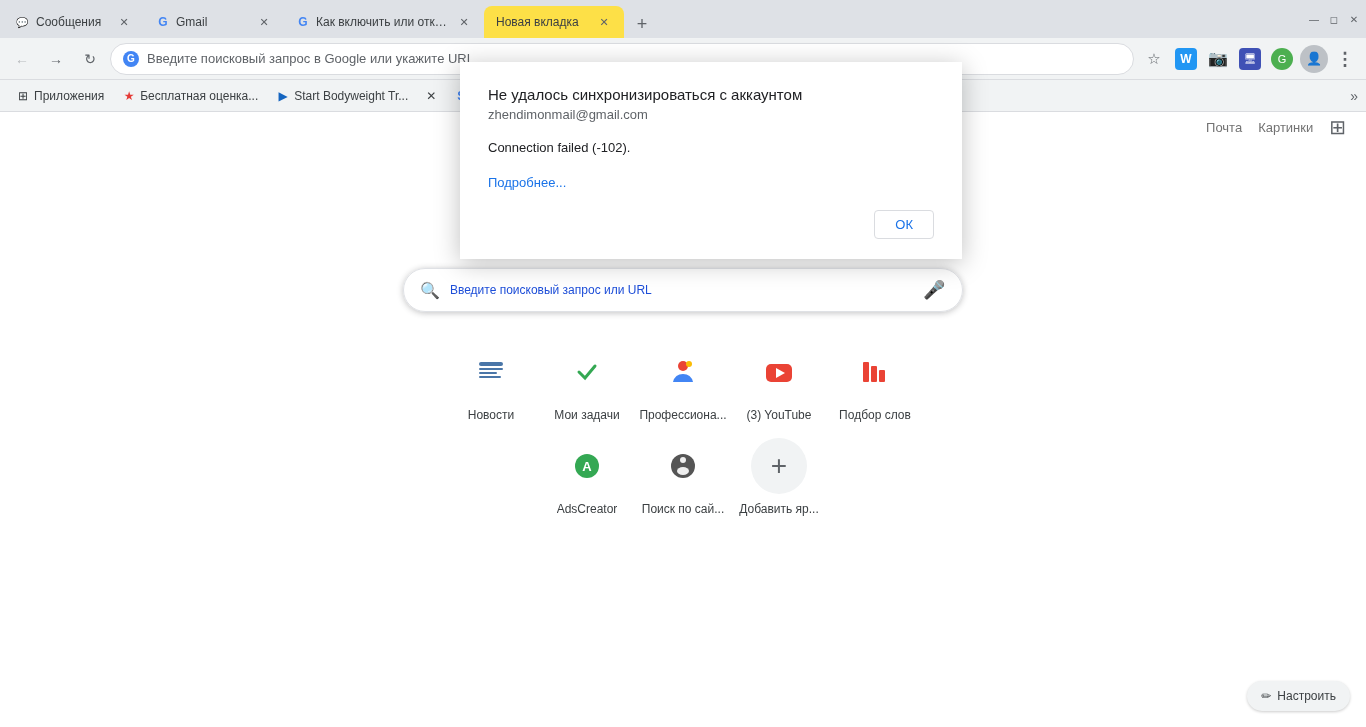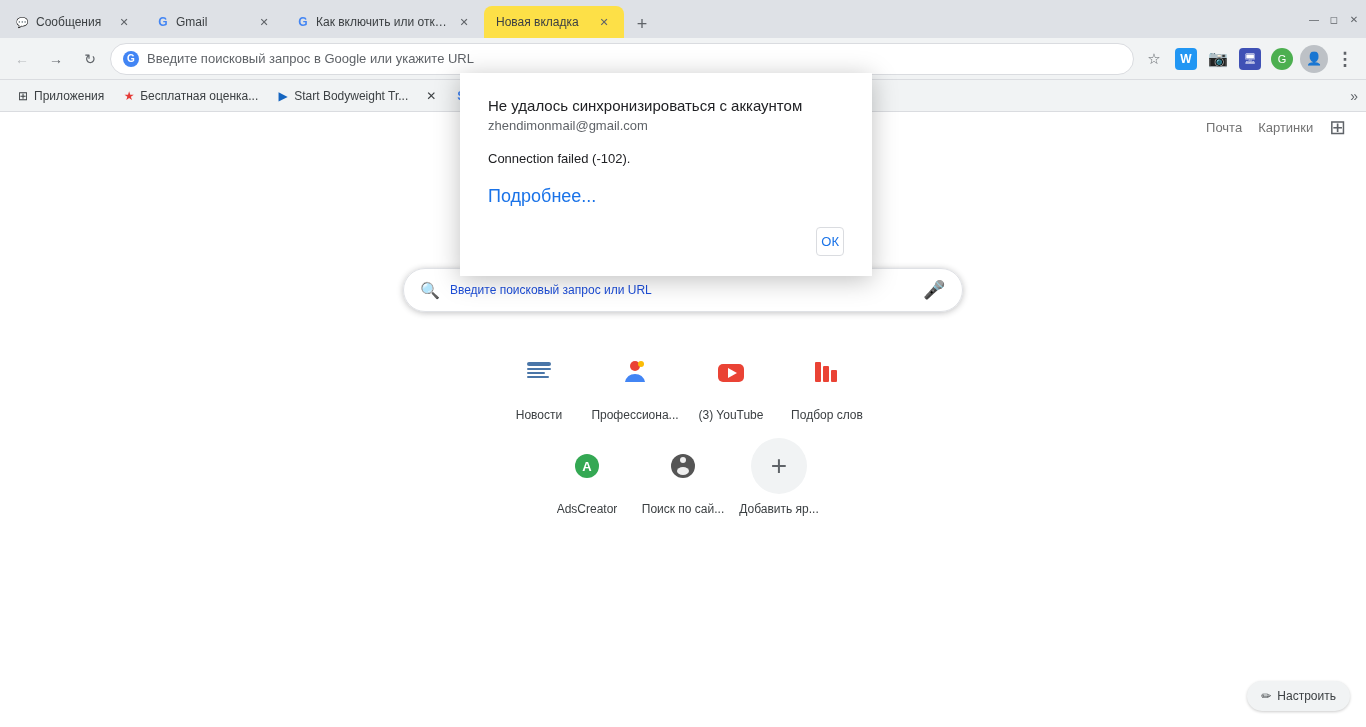--- a/index.html
+++ b/index.html
@@ -341,23 +341,23 @@
     }
 
     
     .dialog-overlay {
       position: absolute;
       top: 0; left: 0; right: 0; bottom: 0;
       z-index: 100;
     }
     .dialog {
       position: absolute;
-      top: 73px;
+      top: 62px;
       left: 460px;
-      width: 412px;
+      width: 502px;
       background: #fff;
       border-radius: 0;
       box-shadow: 0 4px 24px rgba(0,0,0,0.25);
       padding: 24px 28px 20px 28px;
       z-index: 101;
     }
     .dialog-title {
       font-size: 15px;
       color: #202124;
       font-weight: 500;
@@ -367,36 +367,36 @@
       font-size: 13px;
       color: #5f6368;
       margin-bottom: 18px;
     }
     .dialog-body {
       font-size: 13px;
       color: #202124;
       margin-bottom: 20px;
     }
     .dialog-link {
-      font-size: 18px;
+      font-size: 13px;
       color: #1a73e8;
       cursor: pointer;
       text-decoration: none;
       display: block;
       margin-bottom: 20px;
     }
     .dialog-actions {
       display: flex;
       justify-content: flex-end;
     }
     .dialog-ok-btn {
       background: #fff;
       border: 1px solid #dadce0;
       border-radius: 4px;
-      padding: 6px 4px;
+      padding: 6px 20px;
       font-size: 13px;
       color: #1a73e8;
       cursor: pointer;
       font-weight: 500;
       text-align: center;
     }
     
     .news-icon { background: #fff; }
     
     .tasks-icon { background: #fff; }
@@ -537,20 +537,28 @@
         <svg width="32" height="32" viewBox="0 0 32 32">
           <rect x="4" y="6" width="24" height="4" rx="2" fill="#4a76a8"></rect>
           <rect x="4" y="12" width="24" height="2" rx="1" fill="#4a76a8"></rect>
           <rect x="4" y="16" width="18" height="2" rx="1" fill="#4a76a8"></rect>
           <rect x="4" y="20" width="22" height="2" rx="1" fill="#4a76a8"></rect>
         </svg>
       </div>
       <span class="shortcut-label">Новости</span>
     </div>
 
+    <div class="shortcut-item">
+      <div class="shortcut-icon tasks-icon">
+        <svg width="32" height="32" viewBox="0 0 32 32">
+          <path d="M8 16 L14 22 L24 10" stroke="#34a853" stroke-width="3" fill="none" stroke-linecap="round"></path>
+        </svg>
+      </div>
+      <span class="shortcut-label">Мои задачи</span>
+    </div>
 
     <div class="shortcut-item">
       <div class="shortcut-icon prof-icon">
         <svg width="32" height="32" viewBox="0 0 32 32">
           <ellipse cx="16" cy="10" rx="5" ry="5" fill="#ea4335"></ellipse>
           <path d="M6 26 Q8 18 16 18 Q24 18 26 26" fill="#4285f4"></path>
           <circle cx="22" cy="8" r="3" fill="#fbbc05"></circle>
         </svg>
       </div>
       <span class="shortcut-label">Профессиона...</span>

